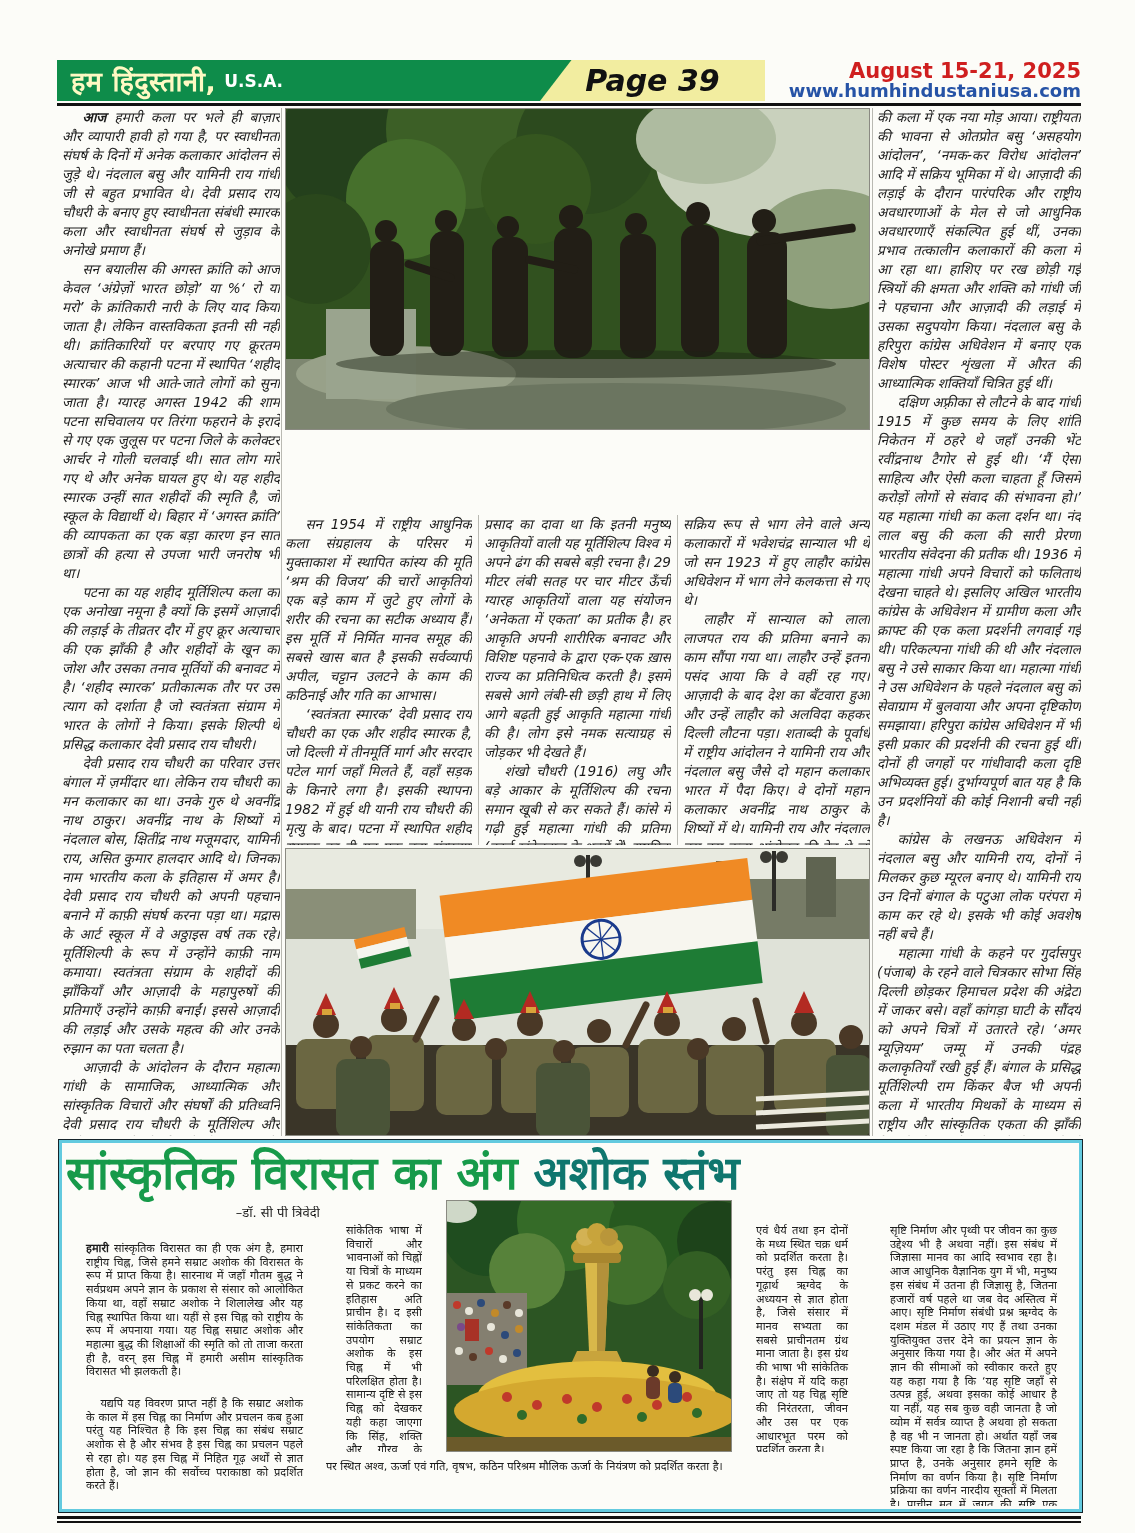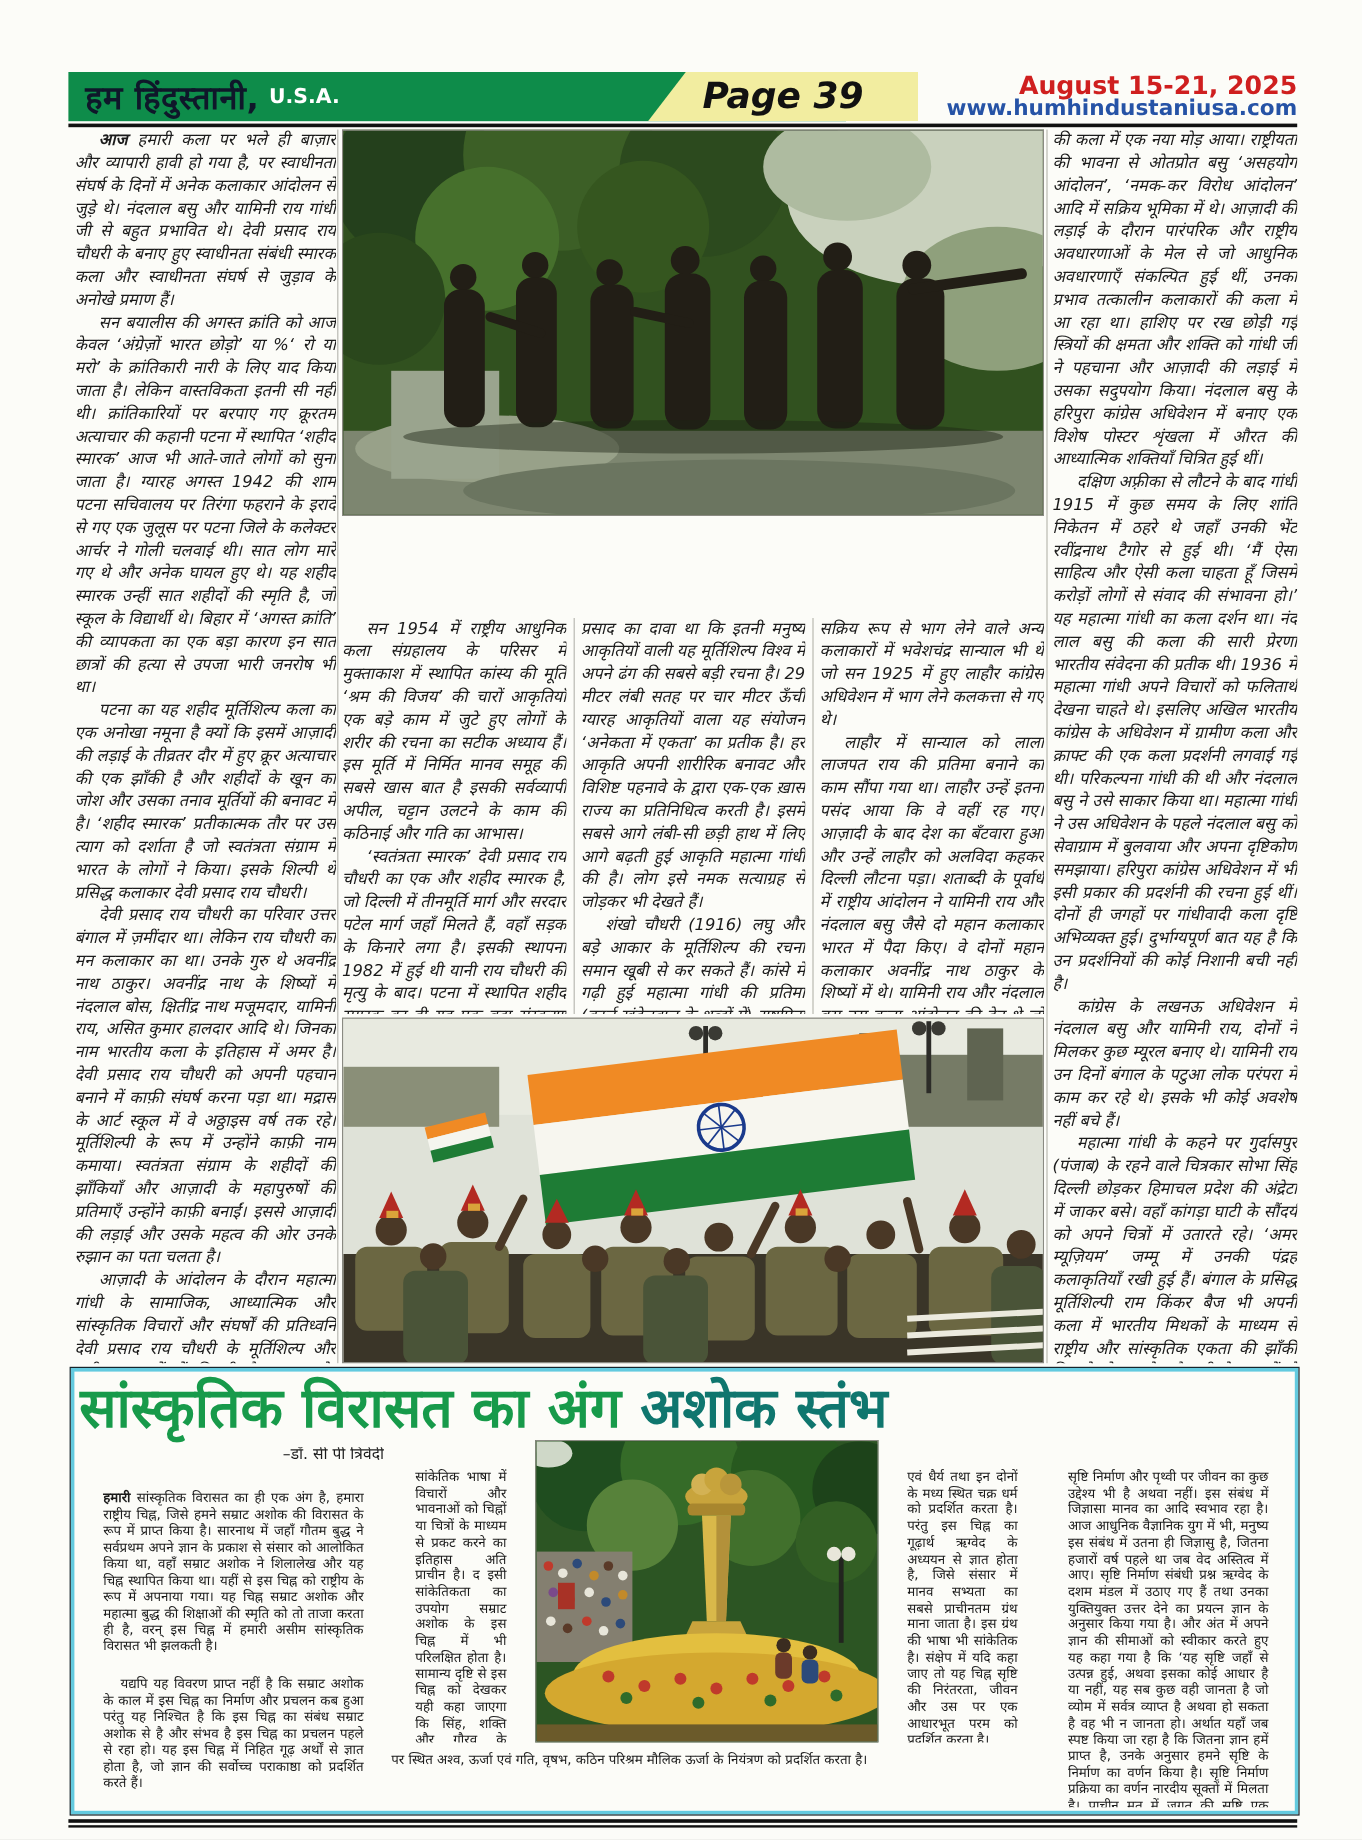--- a/index.html
+++ b/index.html
@@ -1,21 +1,21 @@
 <!DOCTYPE html>
 <html><head>
 <meta charset="utf-8">
 <style>
   html,body{margin:0;padding:0;background:#e9e9e4;}
   .page{position:relative;width:1135px;height:1533px;background:#fcfcf8;margin:0 auto;
         font-family:"DejaVu Sans",sans-serif;color:#1b1b1b;overflow:hidden;}
   .abs{position:absolute;}
   
   .mast-green{left:57px;top:60px;width:648px;height:41px;background:#0e8c4a;display:flex;align-items:center;padding-left:14px;box-sizing:border-box;overflow:hidden;white-space:nowrap;}
-  .mast-title{color:#0f172a;font-weight:bold;font-size:27px;letter-spacing:.5px;}
+  .mast-title{color:#fef9c3;font-weight:bold;font-size:27px;letter-spacing:.5px;}
   .mast-suffix{color:#fff;font-weight:bold;font-size:17px;margin-left:8px;}
   .mast-tab{left:540px;top:60px;width:225px;height:41px;background:#f2eda0;clip-path:polygon(14% 0,100% 0,100% 100%,0 100%);display:flex;align-items:center;justify-content:center;}
   .mast-page{font-style:italic;font-weight:bold;font-size:30px;color:#111;}
   .mast-right{left:700px;top:60px;width:381px;height:41px;text-align:right;line-height:1.05;}
   .mast-date{color:#cf1f1f;font-weight:bold;font-size:21px;}
   .mast-url{color:#2653a6;font-weight:bold;font-size:18px;text-decoration:none;display:block;}
   .mast-rule{left:57px;top:103px;width:1024px;height:3px;background:#111;}
   
   .a1col{font-size:13.6px;line-height:19px;text-align:justify;overflow:hidden;}
   .a1col p{margin:0;text-indent:1.5em;font-style:italic;}
@@ -110,21 +110,21 @@
     <p>सन 1954 में राष्ट्रीय आधुनिक कला संग्रहालय के परिसर में मुक्ताकाश में स्थापित कांस्य की मूर्ति ‘श्रम की विजय’ की चारों आकृतियाँ एक बड़े काम में जुटे हुए लोगों के शरीर की रचना का सटीक अध्याय हैं। इस मूर्ति में निर्मित मानव समूह की सबसे खास बात है इसकी सर्वव्यापी अपील, चट्टान उलटने के काम की कठिनाई और गति का आभास।</p>
     <p>‘स्वतंत्रता स्मारक’ देवी प्रसाद राय चौधरी का एक और शहीद स्मारक है, जो दिल्ली में तीनमूर्ति मार्ग और सरदार पटेल मार्ग जहाँ मिलते हैं, वहाँ सड़क के किनारे लगा है। इसकी स्थापना 1982 में हुई थी यानी राय चौधरी की मृत्यु के बाद। पटना में स्थापित शहीद स्मारक का ही यह एक बड़ा संस्करण है जिसे बनाने का काम जवाहर लाल नेहरू ने देवी प्रसाद राय चौधरी को सौंपा था। देवी</p>
   </div>
   <div class="abs vrule" style="left:478px;top:515px;height:330px;"></div>
   <div class="abs a1col" style="left:484px;top:515px;width:187px;height:330px;">
     <p class="cont">प्रसाद का दावा था कि इतनी मनुष्य आकृतियों वाली यह मूर्तिशिल्प विश्व में अपने ढंग की सबसे बड़ी रचना है। 29 मीटर लंबी सतह पर चार मीटर ऊँची ग्यारह आकृतियों वाला यह संयोजन ‘अनेकता में एकता’ का प्रतीक है। हर आकृति अपनी शारीरिक बनावट और विशिष्ट पहनावे के द्वारा एक-एक ख़ास राज्य का प्रतिनिधित्व करती है। इसमें सबसे आगे लंबी-सी छड़ी हाथ में लिए आगे बढ़ती हुई आकृति महात्मा गांधी की है। लोग इसे नमक सत्याग्रह से जोड़कर भी देखते हैं।</p>
     <p>शंखो चौधरी (1916) लघु और बड़े आकार के मूर्तिशिल्प की रचना समान खूबी से कर सकते हैं। कांसे में गढ़ी हुई महात्मा गांधी की प्रतिमा (कार्ल खंडेलवाल के शब्दों में) राष्ट्रपिता का सबसे उत्कृष्ट मूर्तिशिल्प है। यह मूर्तिशिल्प ब्राजील में है। शंखों का बनाया खान अब्दुल गफ़्फार खान का पोर्ट्रेट शैली का मूर्तिशिल्प भी महत्वपूर्ण है। अंग्रेज़ों के खिलाफ़ देशव्यापी असहयोग आंदोलन में</p>
   </div>
   <div class="abs vrule" style="left:677px;top:515px;height:330px;"></div>
   <div class="abs a1col" style="left:683px;top:515px;width:187px;height:330px;">
-    <p class="cont">सक्रिय रूप से भाग लेने वाले अन्य कलाकारों में भवेशचंद्र सान्याल भी थे जो सन 1925 में हुए लाहौर कांग्रेस अधिवेशन में भाग लेने कलकत्ता से गए थे।</p>
+    <p class="cont">सक्रिय रूप से भाग लेने वाले अन्य कलाकारों में भवेशचंद्र सान्याल भी थे जो सन 1923 में हुए लाहौर कांग्रेस अधिवेशन में भाग लेने कलकत्ता से गए थे।</p>
     <p>लाहौर में सान्याल को लाला लाजपत राय की प्रतिमा बनाने का काम सौंपा गया था। लाहौर उन्हें इतना पसंद आया कि वे वहीं रह गए। आज़ादी के बाद देश का बँटवारा हुआ और उन्हें लाहौर को अलविदा कहकर दिल्ली लौटना पड़ा। शताब्दी के पूर्वार्ध में राष्ट्रीय आंदोलन ने यामिनी राय और नंदलाल बसु जैसे दो महान कलाकार भारत में पैदा किए। वे दोनों महान कलाकार अवनींद्र नाथ ठाकुर के शिष्यों में थे। यामिनी राय और नंदलाल बसु उस कला आंदोलन की देन थे जो देशभक्त की तरह सोचता, समझता और काम करने की इच्छा से प्रेरित था।</p>
 
   </div>
 
   <div class="abs photoframe" style="left:285px;top:848px;width:585px;height:288px;background:#d9ddd2;" title="तिरंगे के साथ जश्न मनाते बीएसएफ जवान">
     <svg width="585" height="288" viewBox="0 0 585 288">
       <rect width="585" height="288" fill="#dfe2d8"></rect>
       <rect x="0" y="0" width="585" height="80" fill="#e8eae0"></rect>
       <rect x="400" y="30" width="185" height="60" fill="#767b66"></rect>
       <rect x="430" y="12" width="26" height="50" fill="#5f6451"></rect>

